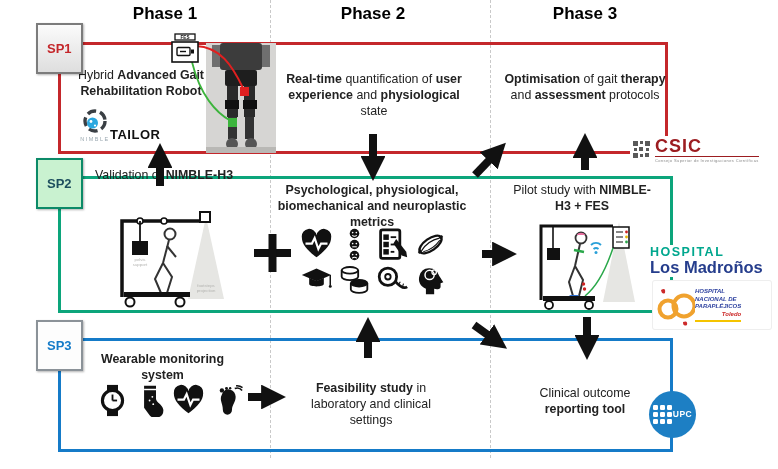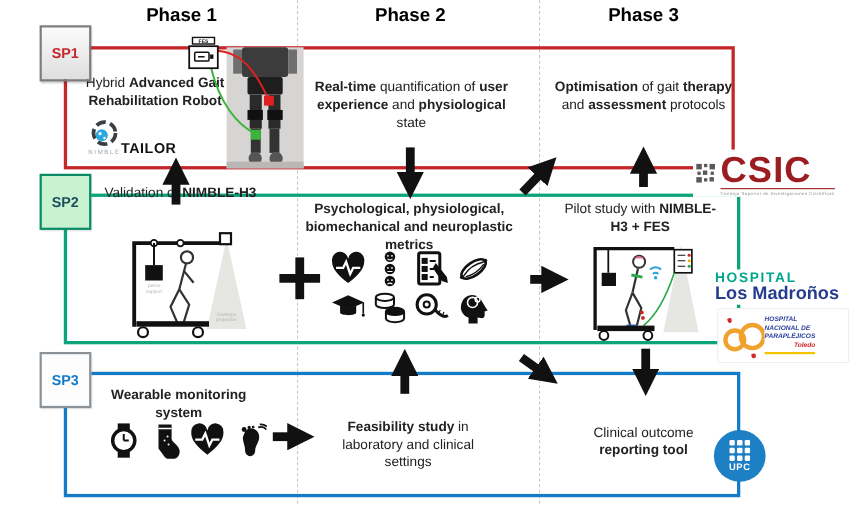--- a/index.html
+++ b/index.html
@@ -35,33 +35,33 @@
   .gicon{width:33px;height:33px;display:block;}
   #icons-sp2{left:289px;top:228px;width:168px;}
   #icons-sp3{left:94px;top:384px;width:150px;}
   .figure{position:absolute;}
   #robot-fig{left:170px;top:33px;width:107px;height:121px;}
   #tread-fig{left:106px;top:201px;width:124px;height:108px;}
   #pilot-fig{left:527px;top:212px;width:120px;height:99px;}
   .logo{position:absolute;background:#fff;z-index:6;}
   #csic-logo{left:630px;top:136px;width:146px;padding:1px 2px;}
   .csic-row{display:flex;align-items:center;gap:3px;}
-  .csic-word{font-size:33px;font-weight:700;color:var(--csic-red,#9c1d21);letter-spacing:1px;line-height:1;}
+  .csic-word{font-size:18px;font-weight:700;color:var(--csic-red,#9c1d21);letter-spacing:1px;line-height:1;}
   .csic-cap{font-size:4px;color:#8a8a8a;border-top:1px solid #9c1d21;margin-top:1px;
             padding-top:1px;text-align:center;letter-spacing:.4px;}
   #madronos-logo{left:648px;top:245px;line-height:1.05;padding:1px 2px;}
   .madr1{font-size:12.5px;font-weight:700;color:var(--madronos-teal,#00a78e);letter-spacing:1.5px;}
   .madr2{font-size:16.5px;font-weight:700;color:var(--madronos-navy,#253d8c);}
   #hnp-logo{left:653px;top:281px;width:118px;height:48px;display:flex;align-items:center;
             border-radius:2px;box-shadow:0 0 0 1px #eee;}
   .hnp-text{font-size:6px;font-style:italic;font-weight:700;color:#2b3f9e;line-height:1.25;
             border-bottom:2px solid #f5c400;padding-bottom:2px;}
   .hnp-city{color:#cc2a2a;text-align:right;font-weight:700;}
   #upc-logo{left:649px;top:391px;width:47px;height:47px;border-radius:50%;
-            background:var(--upc-blue,#1d7fc4);display:flex;flex-direction:column;
+            background:var(--upc-blue,#1d7fc4);display:flex;flex-direction:row;
             align-items:center;justify-content:center;gap:1px;}
   .upc-label{color:#fff;font-size:8.5px;font-weight:700;letter-spacing:.5px;line-height:1;}
   #guttmann-logo{left:646px;top:429px;display:flex;align-items:center;gap:3px;padding:2px;}
   .gutt-col{line-height:1;}
   .gutt1{font-size:9.5px;color:#9b9b9b;}
   .gutt2{font-size:13.5px;font-weight:700;color:#4a4a4a;}
   #nimble-row{position:absolute;left:80px;top:109px;display:flex;align-items:flex-end;}
   .nimble-block{display:flex;flex-direction:column;align-items:center;}
   .nimble-cap{font-size:5.5px;color:#9aa8b0;letter-spacing:1.5px;margin-top:1px;}
   .tailor{font-size:13px;font-weight:700;letter-spacing:.5px;color:#111;}

